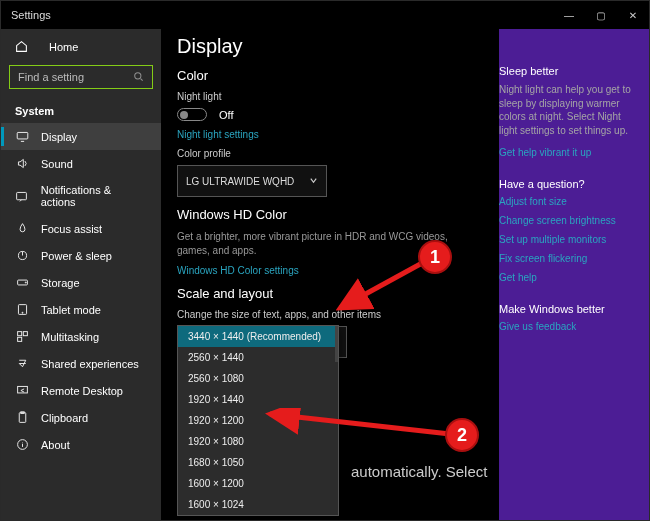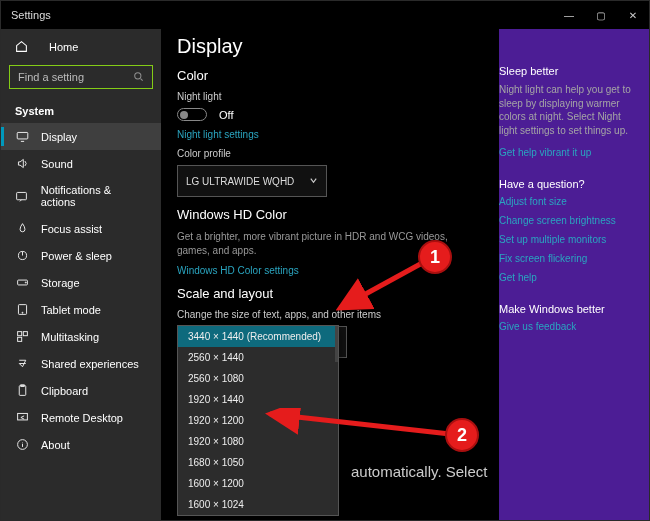--- a/index.html
+++ b/index.html
@@ -378,34 +378,34 @@
           <span class="icon">
               <svg width="13" height="13" viewBox="0 0 16 16" fill="none" stroke="#fff" stroke-width="1.2">
                 <path d="M4 4 L12 4 M4 8 L12 8 M12 4 L8 12 M4 8 L8 12"></path>
               </svg>
             </span>
           <span>Shared experiences</span>
         </div>
         <div class="nav-item">
           <span class="icon">
               <svg width="13" height="13" viewBox="0 0 16 16" fill="none" stroke="#fff" stroke-width="1.2">
+                <rect x="2" y="3" width="12" height="8"></rect>
+                <path d="M6 8 L10 6 M6 8 L10 10"></path>
+              </svg>
+            </span>
+          <span>Remote Desktop</span>
+        </div>
+        <div class="nav-item">
+          <span class="icon">
+              <svg width="13" height="13" viewBox="0 0 16 16" fill="none" stroke="#fff" stroke-width="1.2">
                 <rect x="4" y="2" width="8" height="12" rx="1"></rect>
                 <rect x="6" y="1" width="4" height="2"></rect>
               </svg>
             </span>
           <span>Clipboard</span>
-        </div>
-        <div class="nav-item">
-          <span class="icon">
-              <svg width="13" height="13" viewBox="0 0 16 16" fill="none" stroke="#fff" stroke-width="1.2">
-                <rect x="2" y="3" width="12" height="8"></rect>
-                <path d="M6 8 L10 6 M6 8 L10 10"></path>
-              </svg>
-            </span>
-          <span>Remote Desktop</span>
         </div>
         <div class="nav-item">
           <span class="icon">
               <svg width="13" height="13" viewBox="0 0 16 16" fill="none" stroke="#fff" stroke-width="1.2">
                 <circle cx="8" cy="8" r="6"></circle>
                 <path d="M8 5 V5.5 M8 7 V11"></path>
               </svg>
             </span>
           <span>About</span>
         </div>

